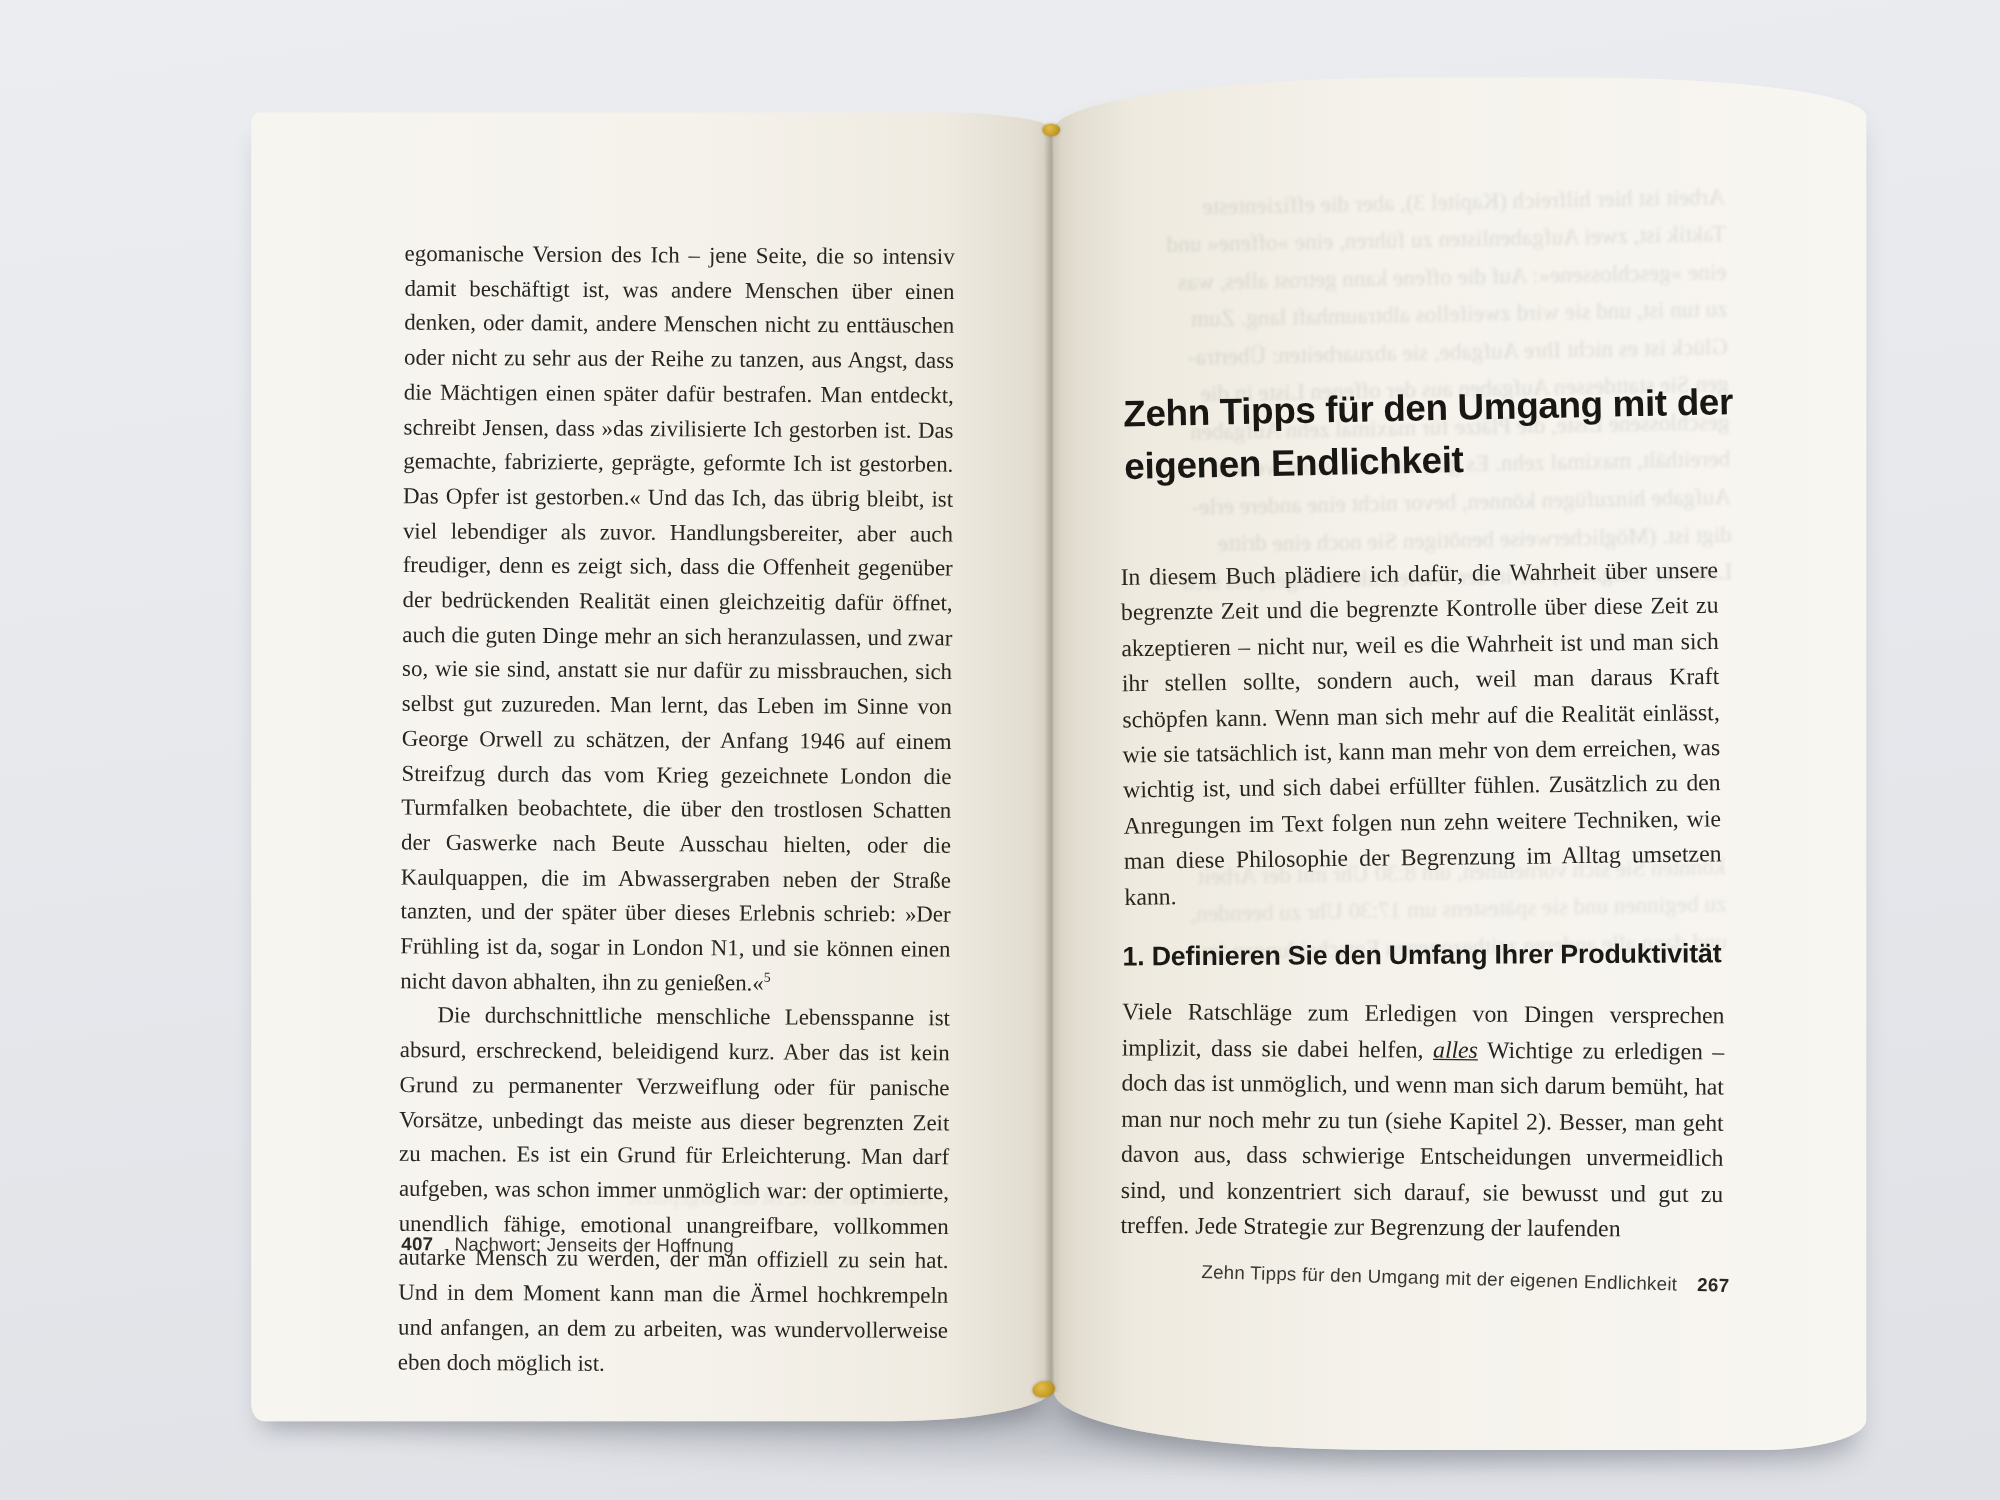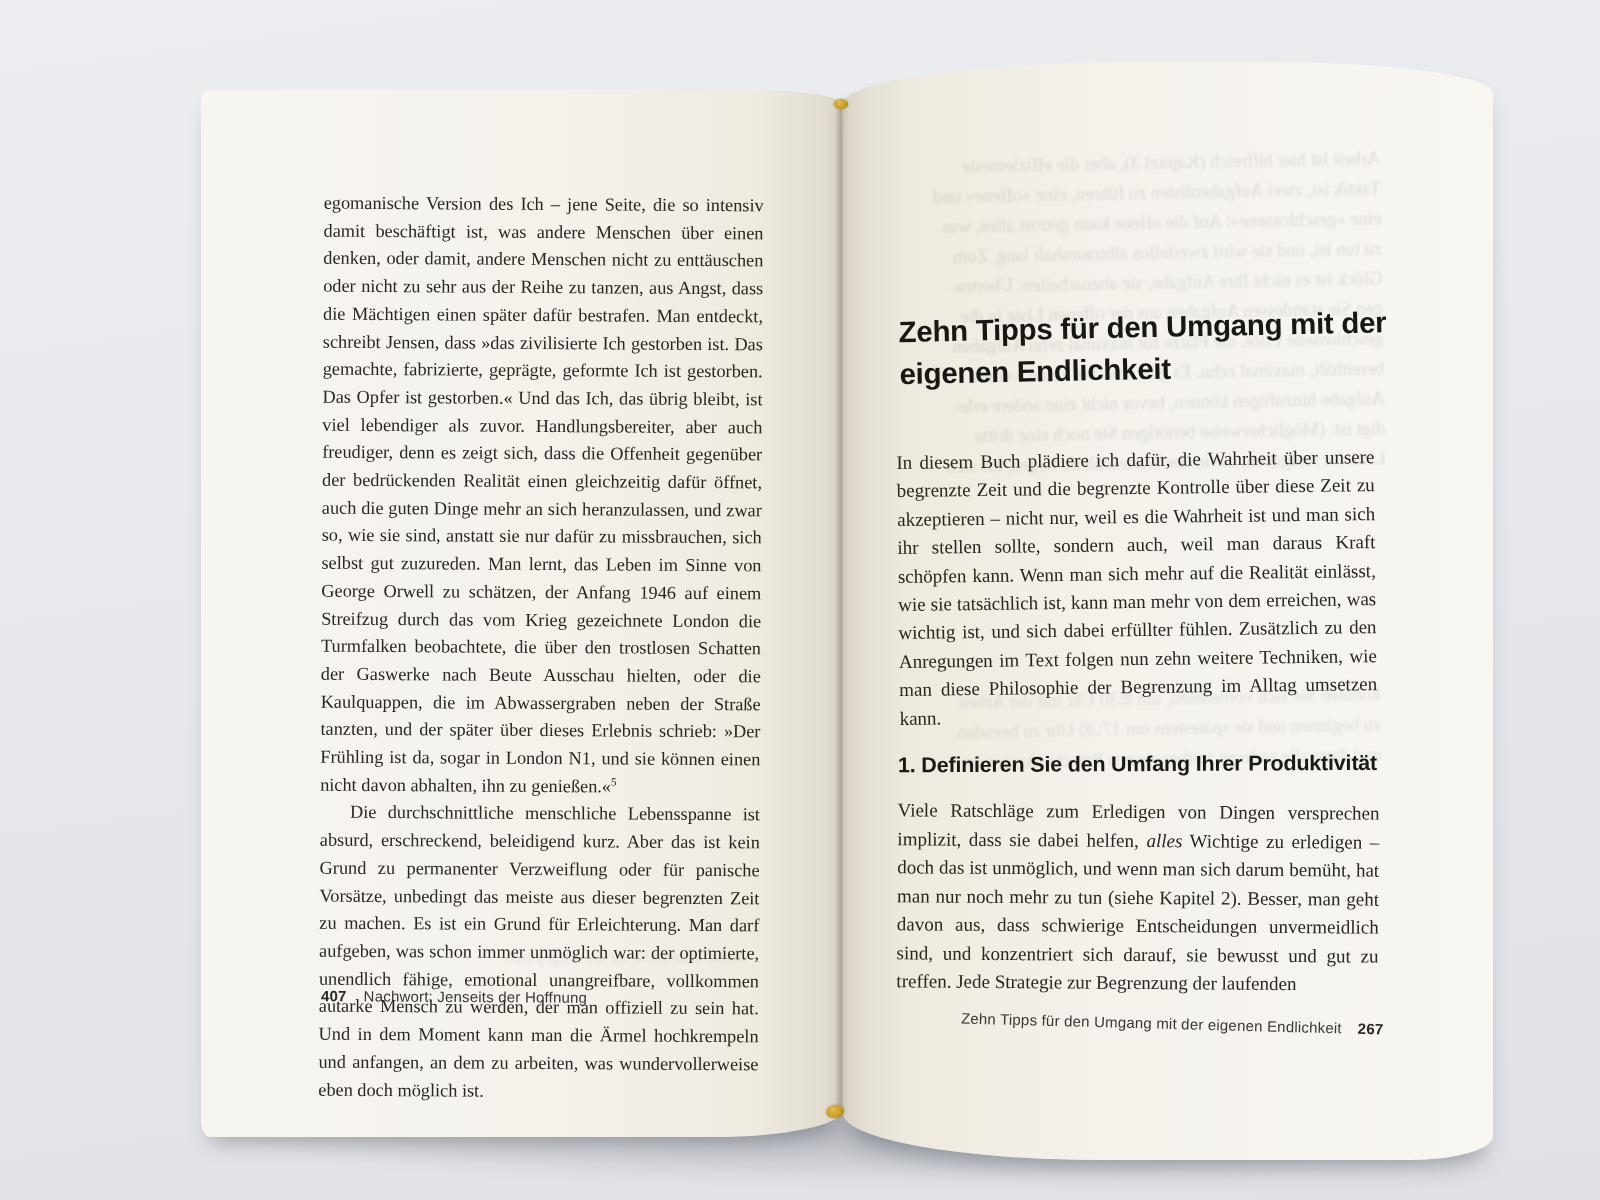--- a/index.html
+++ b/index.html
@@ -94,21 +94,21 @@
     position: absolute; left: 55px; top: 690px; width: 520px;
     font-size: 21.5px; font-weight: bold; color: #1b1916; letter-spacing: -0.2px;
     transform: rotate(-0.3deg);
     white-space: nowrap;
   }
   .r-para2 {
     position: absolute; left: 54px; top: 736px; width: 482px;
     font-size: 19px; line-height: 28.5px;
     transform: rotate(0.4deg);
   }
-  .r-para2 em { font-style: italic; }
+  .r-para2 em { font-style: italic; text-decoration: underline; }
   .r-footer {
     position: absolute; right: 110px; top: 953px;
     font-size: 15px; color: #3a3733; letter-spacing: 0.2px;
     transform: rotate(1.5deg);
     white-space: nowrap;
   }
   .r-footer .num { font-weight: bold; color: #2b2824; margin-left: 16px; }
 
   
   .bleed {

